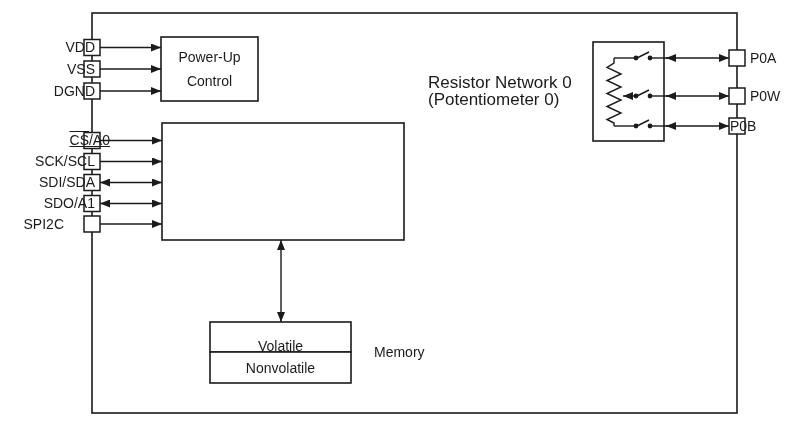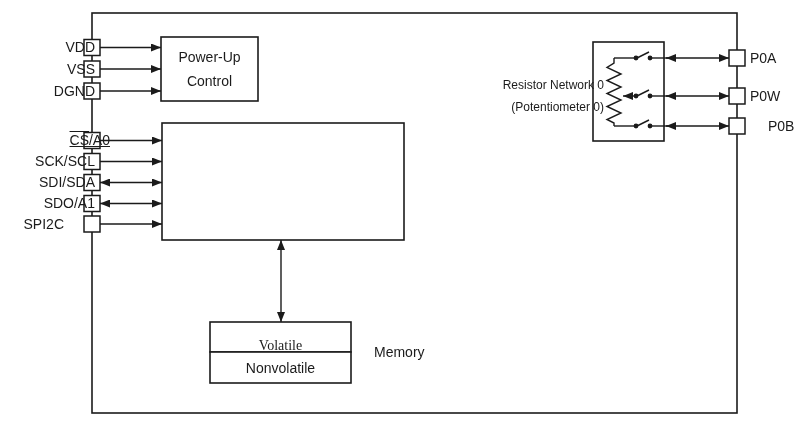--- a/index.html
+++ b/index.html
@@ -28,24 +28,24 @@
     display: flex;
     align-items: center;
     justify-content: center;
     text-align: center;
     white-space: pre-line;
     font-size: 14px;
     color: #1b1b1b;
   }
   .freetext {
     position: absolute;
-    text-align: right;
+    text-align: left;
     white-space: pre-line;
-    font-size: 12px;
-    line-height: 22px;
+    font-size: 17px;
+    line-height: 17px;
     color: #1b1b1b;
   }
 </style>
 </head>
 <body>
 
 <div class="stage">
 
   <svg width="800" height="425" viewBox="0 0 800 425">
     <defs>
@@ -130,28 +130,28 @@
   <div class="lbl right-align" style="right:721px; top:83px;">DGND</div>
 
   <div class="lbl right-align" style="right:706px; top:132px;text-decoration:underline;"><span class="ov">CS</span><span>/A0</span></div>
   <div class="lbl right-align" style="right:721px; top:153px;">SCK/SCL</div>
   <div class="lbl right-align" style="right:721px; top:174px;margin-left:28px;">SDI/SDA</div>
   <div class="lbl right-align" style="right:721px; top:195px;">SDO/A1</div>
   <div class="lbl right-align" style="right:752px; top:216px;">SPI2C</div>
 
   <div class="lbl" style="left:750px; top:50px;">P0A</div>
   <div class="lbl" style="left:750px; top:88px;">P0W</div>
-  <div class="lbl" style="left:768px; top:118px;">P0B</div>
+  <div class="lbl" style="left:730px; top:118px;">P0B</div>
 
   <div class="blocktext" style="left:161px; top:37px; width:97px; height:64px; line-height:24px;">Power-Up
 Control</div>
 
 
   <div class="freetext" style="left:428px; top:74px; width:176px;">Resistor Network 0
 (Potentiometer 0)</div>
 
-  <div class="blocktext" style="left:210px; top:322px; width:141px; height:48px;font-family:Liberation Serif, serif;">Volatile</div>
+  <div class="blocktext" style="left:210px; top:322px; width:141px; height:48px;">Volatile</div>
 
   <div class="blocktext" style="left:210px; top:352px; width:141px; height:31px;border-radius:6px;">Nonvolatile</div>
 
   <div class="lbl" style="left:374px; top:344px;">Memory</div>
 
 </div>
 
 </body></html>

